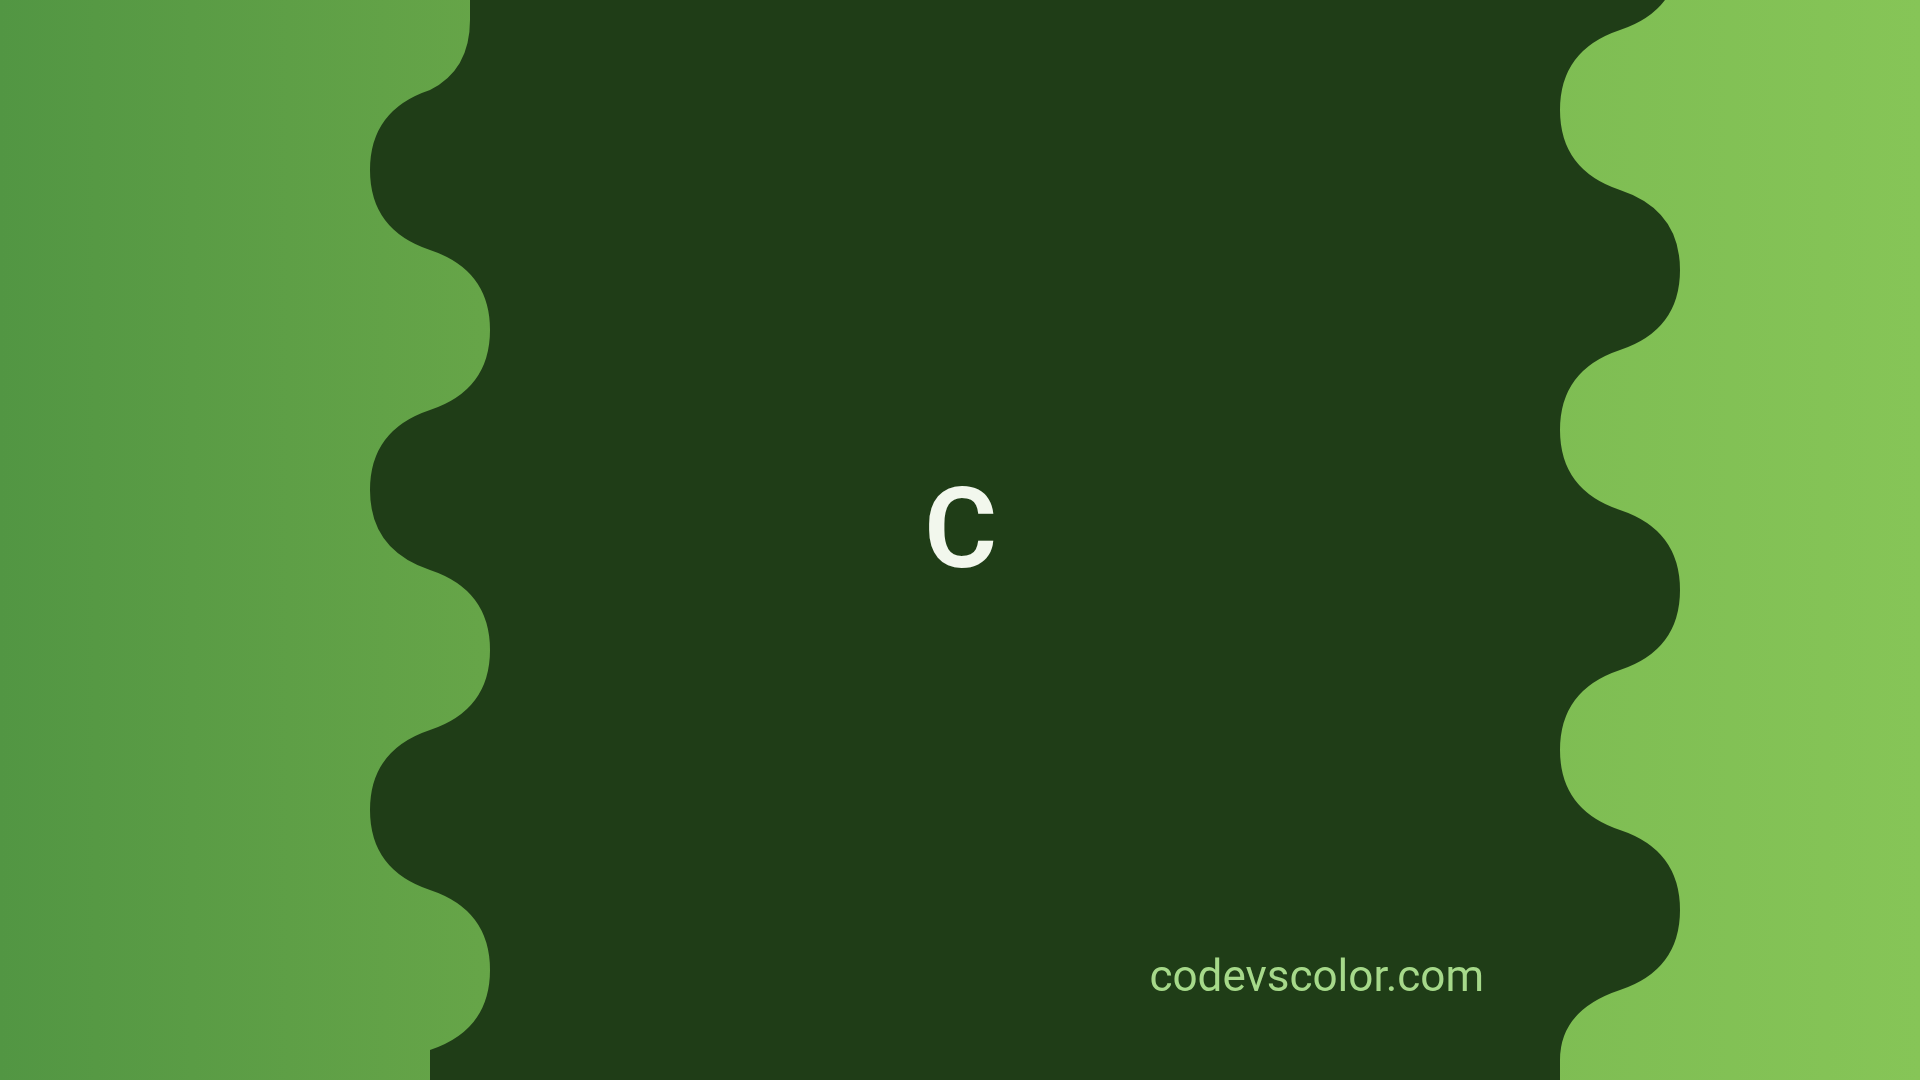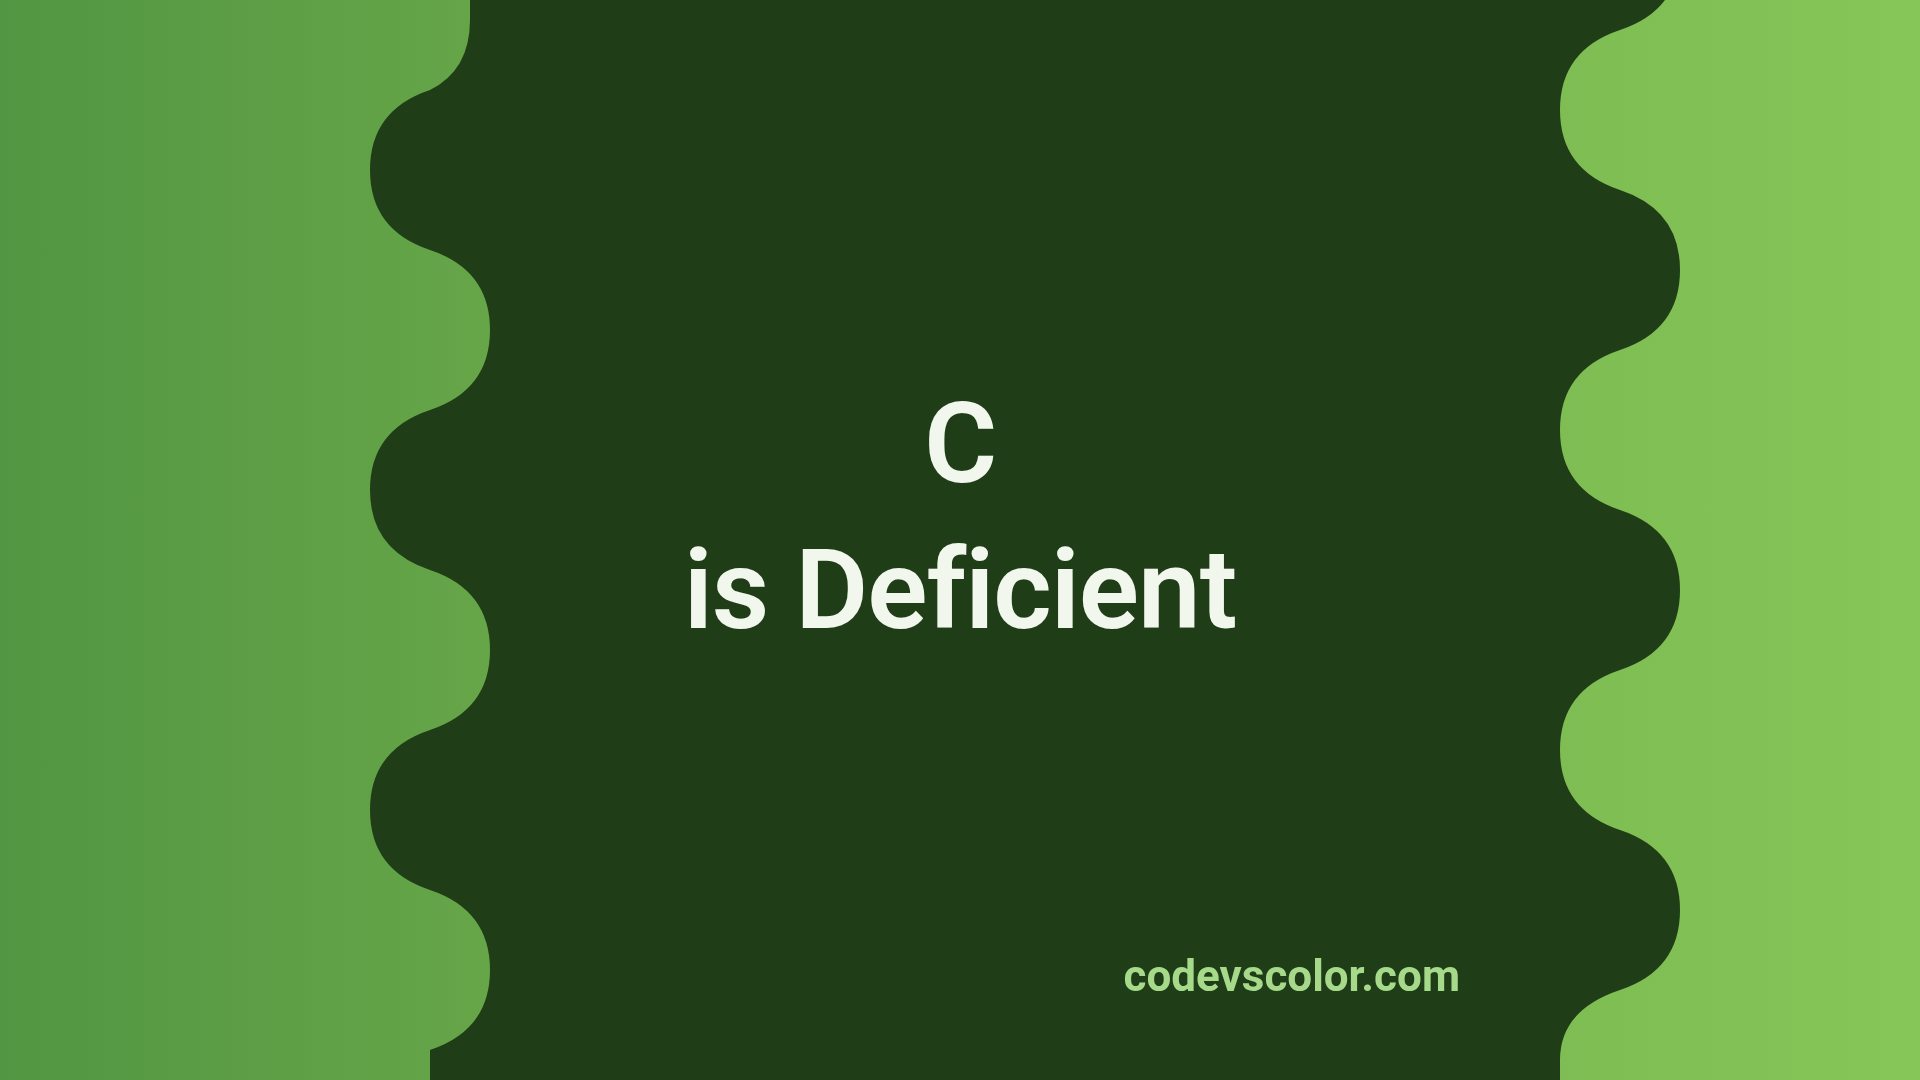--- a/index.html
+++ b/index.html
@@ -50,24 +50,24 @@
     .title-line {
       font-size: 112px;
       font-weight: 600;
       line-height: 1.3;
       letter-spacing: -1px;
     }
 
     .footer-text {
       position: absolute;
       bottom: 78px;
-      right: 460px;
+      right: 436px;
       color: #a6d98a;
       font-size: 44px;
-      font-weight: 700;
+      font-weight: 400;
       text-align: right;
     }
   </style>
 </head>
 <body>
 
 <div class="background"></div>
 
 <div class="blob-container">
   <svg viewBox="0 0 1920 1080" width="1920" height="1080">
@@ -105,16 +105,15 @@
       Q 1560,50 1620,30
       Q 1680,10 1680,-50
       L 1680,-100
       Z
     "></path>
   </svg>
 </div>
 
 <div class="text-container">
   <div class="title-line">C</div>
-  <div class="title-line">is Deficient</div>
 </div>
 
 <div class="footer-text">codevscolor.com</div>
 
 </body></html>

